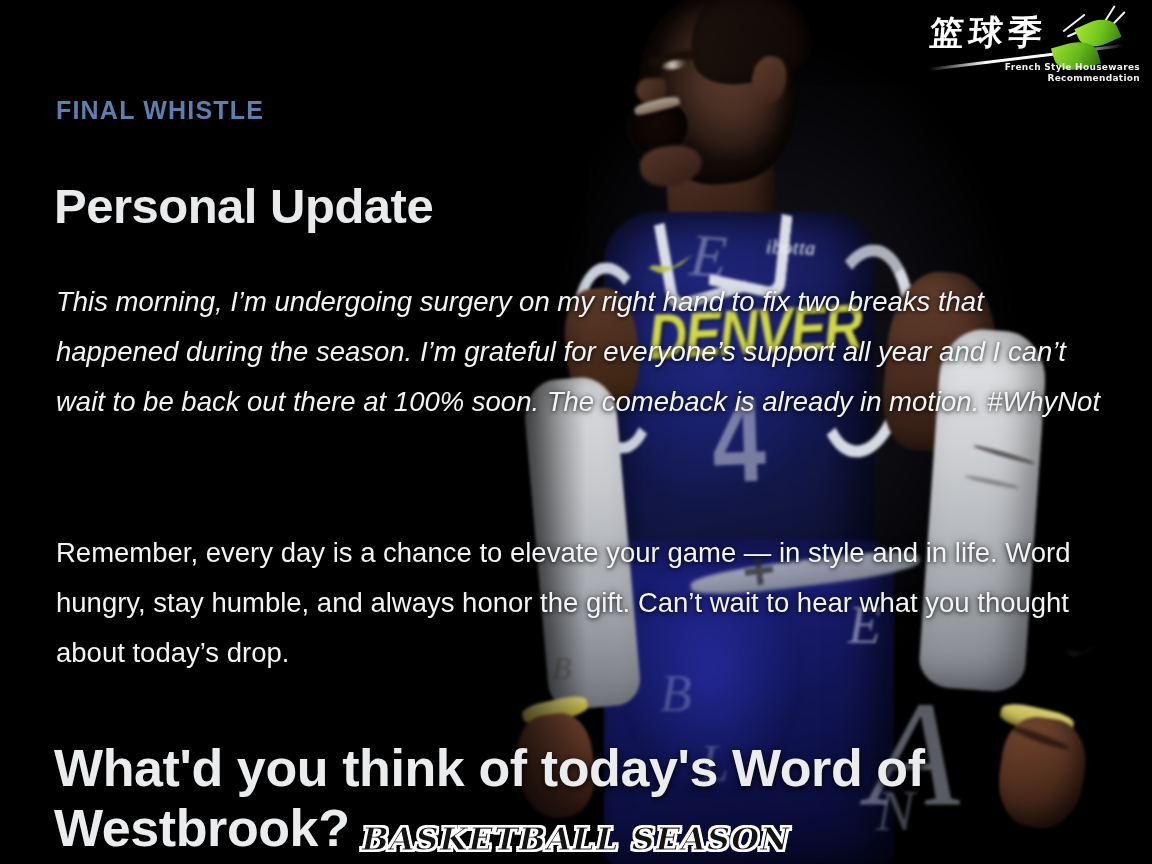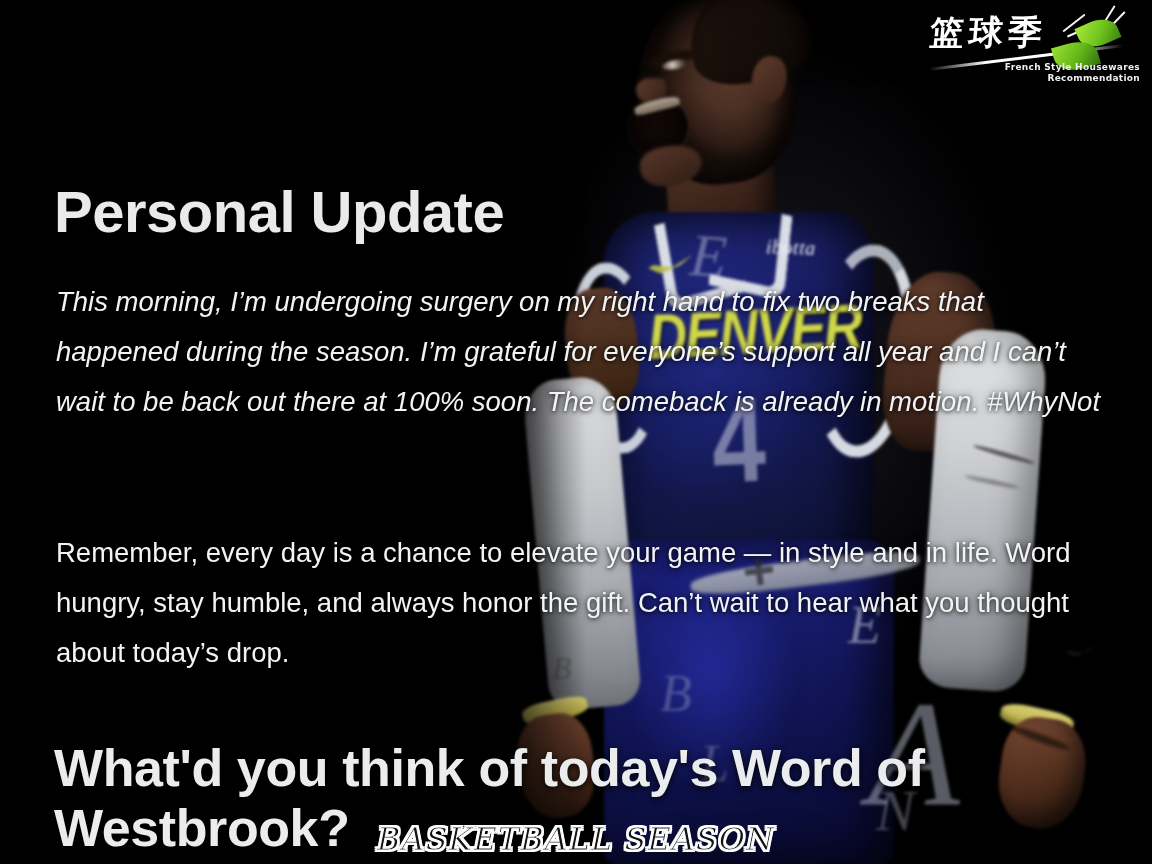--- a/index.html
+++ b/index.html
@@ -425,21 +425,21 @@
     font-size: 25px;
     font-weight: bold;
     letter-spacing: 1.2px;
     color: #5c7fae;
     text-shadow: 0 1px 3px rgba(0,0,0,.9);
   }
 
   #title {
     position: absolute;
     left: 54px; top: 178px;
-    font-size: 58px;
+    font-size: 49px;
     font-weight: bold;
     letter-spacing: -0.5px;
     color: #e9eaec;
     text-shadow: 0 2px 6px rgba(0,0,0,.85);
     text-align: center;
   }
 
   .para {
     position: absolute;
     left: 56px;
@@ -482,21 +482,21 @@
   }
 
   #subtitle-en {
     position: absolute;
     left: 0; top: 820px;
     width: 1152px;
     text-align: center;
     z-index: 6;
     font-family: "DejaVu Serif", serif;
     font-size: 32px;
-    font-weight: normal;
+    font-weight: bold;
     font-style: italic;
     letter-spacing: 1px;
     color: #141414;
     -webkit-text-stroke: 1px #ffffff;
     text-shadow:
       -2px 0 0 #fff, 2px 0 0 #fff, 0 -2px 0 #fff, 0 2px 0 #fff,
       -2px -2px 0 #fff, 2px -2px 0 #fff, -2px 2px 0 #fff, 2px 2px 0 #fff;
   }
 
   
@@ -614,20 +614,21 @@
     <div id="sleeve-r-nike" class="ph"></div>
     <div id="wristband-r" class="ph"></div>
     <div id="fist-r" class="ph"></div>
     <div id="fist-r-knuckles" class="ph"></div>
 
     <div id="photo-blur"></div>
     <div id="photo-fade"></div>
   </div>
 
   <div id="text-layer">
+    <div id="eyebrow">FINAL WHISTLE</div>
     <div id="title">Personal Update</div>
     <div id="para1" class="para">This morning, I’m undergoing surgery on my right hand to fix two breaks that happened during the season. I’m grateful for everyone’s support all year and I can’t wait to be back out there at 100% soon. The comeback is already in motion. #WhyNot</div>
     <div id="para2" class="para">Remember, every day is a chance to elevate your game — in style and in life. Word hungry, stay humble, and always honor the gift. Can’t wait to hear what you thought about today’s drop.</div>
     <div id="question">What'd you think of today's Word of Westbrook?</div>
   </div>
 
   <div id="subtitle-en">BASKETBALL SEASON</div>
 
   <div id="watermark">
     <div id="wm-stroke"></div>

